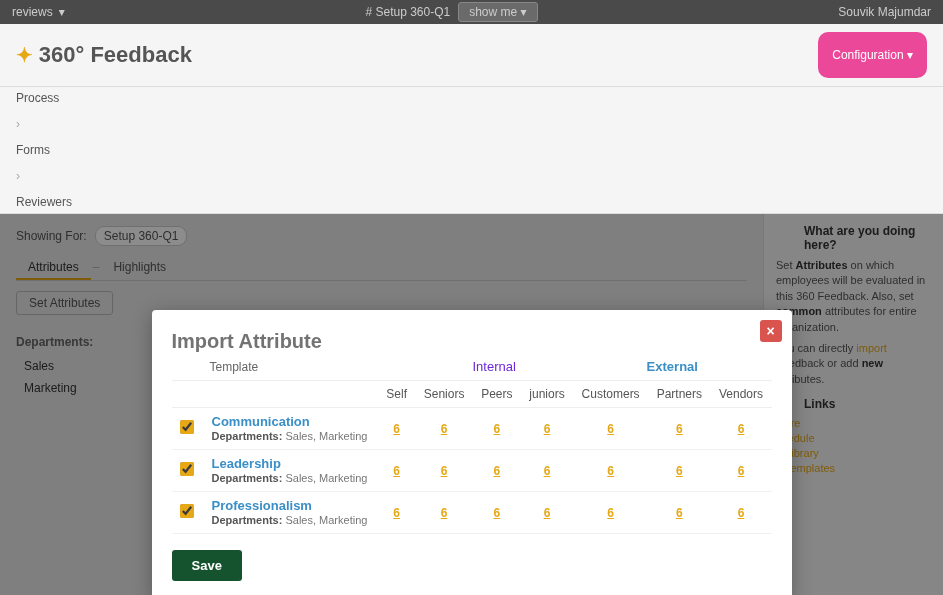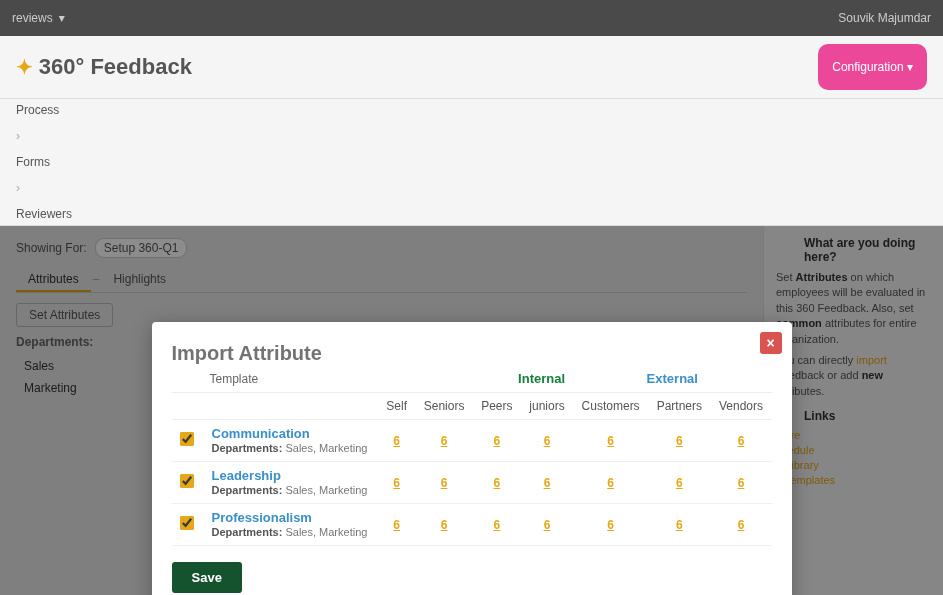--- a/index.html
+++ b/index.html
@@ -1,21 +1,21 @@
 <!DOCTYPE html>
 <html><head>
   <meta charset="utf-8">
   <style>
     * { box-sizing: border-box; margin: 0; padding: 0; }
     body { font-family: Arial, sans-serif; font-size: 13px; background: #e8e8e8; width: 943px; height: 595px; overflow: hidden; position: relative; }
 
     
     .top-bar {
       background: #4a4a4a;
-      height: 36px;
+      height: 24px;
       display: flex;
       align-items: center;
       justify-content: space-between;
       padding: 0 12px;
       color: #ccc;
       font-size: 12px;
     }
     .top-bar-left { display: flex; align-items: center; gap: 6px; }
     .top-bar-reviews { color: #ccc; cursor: pointer; }
     .top-bar-center { display: flex; align-items: center; gap: 8px; }
@@ -123,21 +123,21 @@
     .tab-sep { color: #aaa; padding: 4px 2px; }
 
     .set-attr-btn {
       background: #e8e8e8;
       border: 1px solid #bbb;
       padding: 4px 12px;
       border-radius: 3px;
       cursor: pointer;
       font-size: 12px;
       color: #555;
-      margin-bottom: 8px;
+      margin-bottom: 20px;
     }
 
     .dept-label { font-size: 12px; color: #666; margin-bottom: 6px; font-weight: bold; }
     .dept-item {
       padding: 4px 8px;
       cursor: pointer;
       font-size: 12px;
       color: #333;
       border-radius: 3px;
     }
@@ -277,20 +277,24 @@
       margin-top: 16px;
     }
   </style>
 </head>
 <body>
 
 <div class="top-bar">
   <div class="top-bar-left">
     <span class="top-bar-reviews">reviews</span>
     <span>▾</span>
+  </div>
+  <div class="top-bar-center">
+    <span class="setup-label"># Setup 360-Q1</span>
+    <button class="show-me-btn">show me ▾</button>
   </div>
   <div class="top-bar-right">
     <span>Souvik Majumdar</span>
   </div>
 </div>
 
 <div class="main-header">
   <div class="app-title">
     <span class="app-title-icon">✦</span>
     <span>360° Feedback</span>
@@ -345,21 +349,21 @@
     <div class="modal">
       <button class="modal-close">×</button>
       <div class="modal-title">Import Attribute</div>
 
       <table class="attr-table">
         <thead>
   <tr>
     <th></th>
     <th class="template-col">Template</th>
     <th></th>
-    <th colspan="3" style="color:#15803d; font-weight:bold; text-align:right; font-size:13px; padding:6px 8px;">Internal</th>
+    <th colspan="3" style="color:#6d28d9; font-weight:normal; text-align:center; font-size:13px; padding:6px 8px;">Internal</th>
     <th colspan="3" style="color:#3a8fc7; font-weight:bold; text-align:center; font-size:13px; padding:6px 8px;">External</th>
   </tr>
   <tr>
     <th></th>
     <th class="template-col"></th>
     <th style="color:#555; font-weight:normal; text-align:center;">Self</th>
     <th style="color:#555; font-weight:normal; text-align:center;">Seniors</th>
     <th style="color:#555; font-weight:normal; text-align:center;">Peers</th>
     <th style="color:#555; font-weight:normal; text-align:center;">juniors</th>
     <th style="color:#555; font-weight:normal; text-align:center;">Customers</th>

